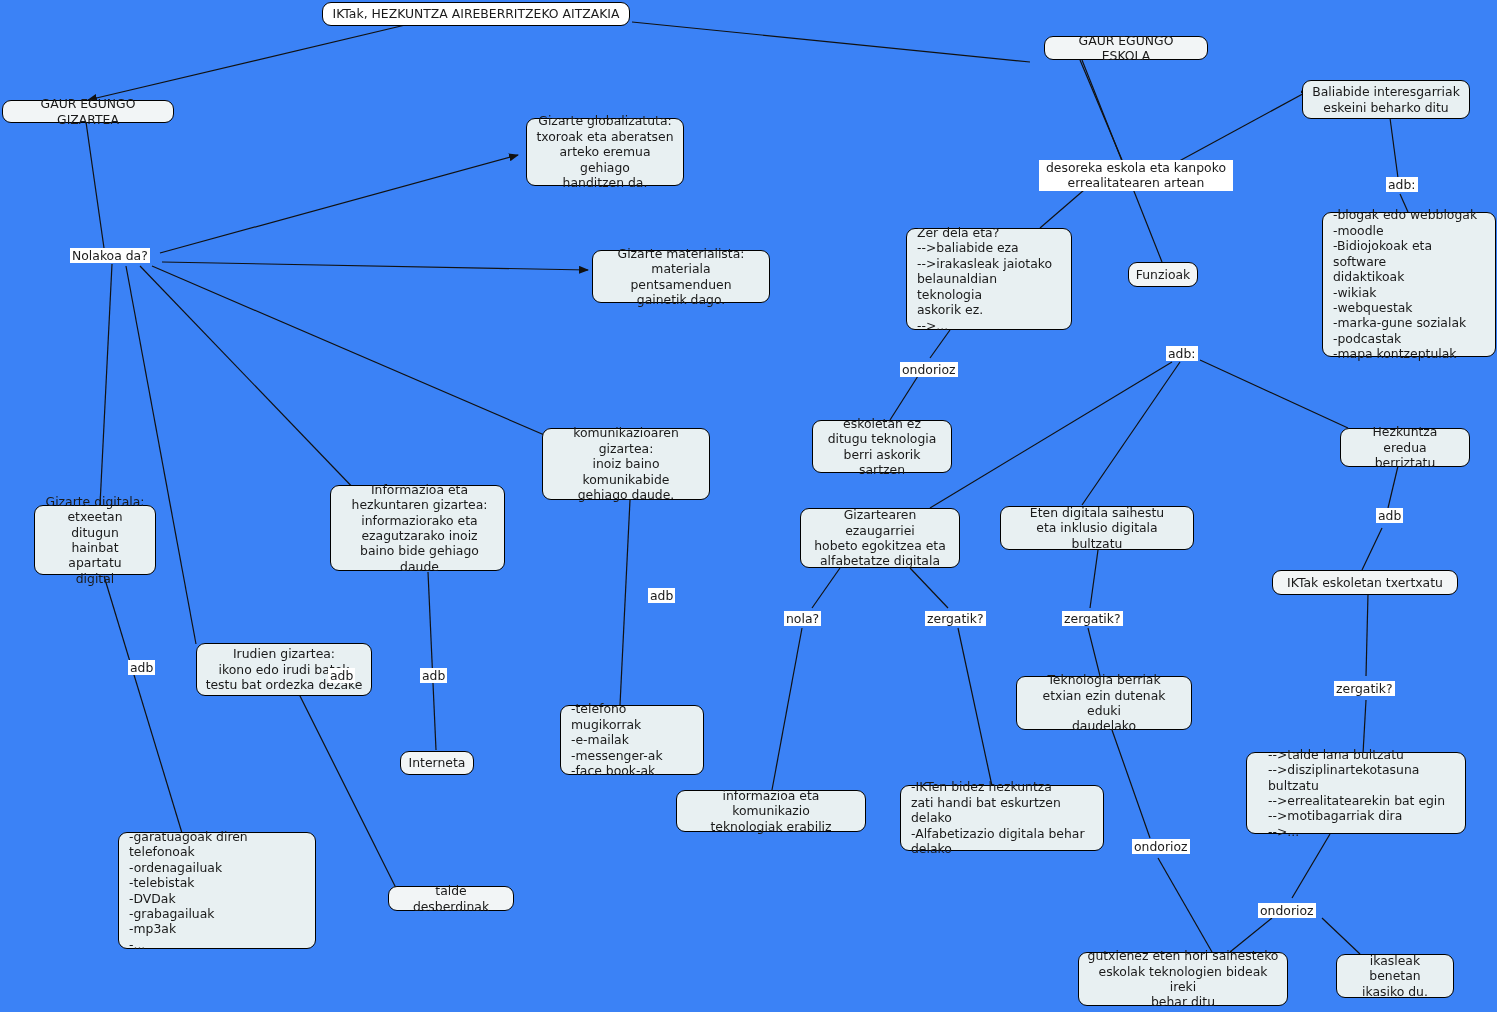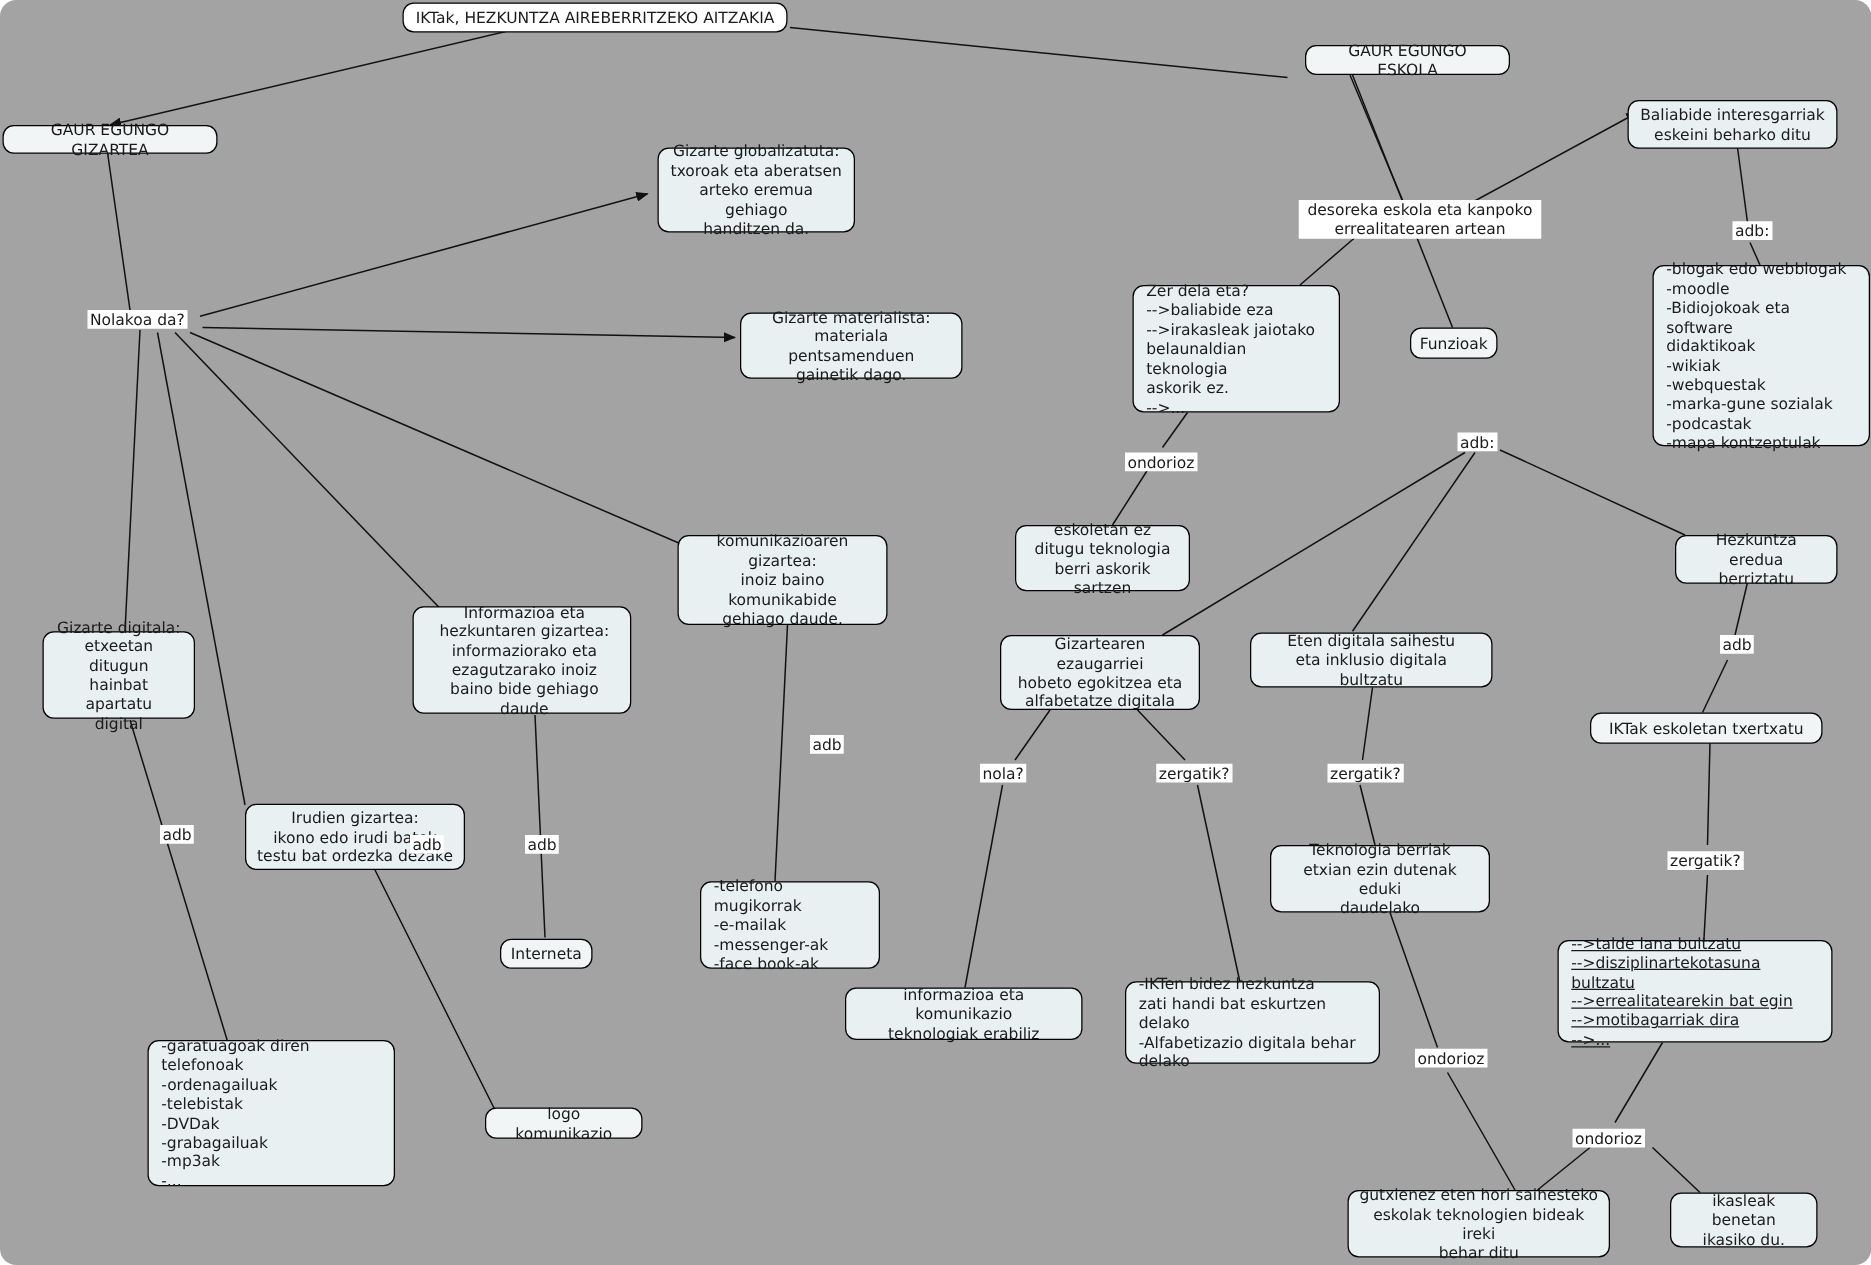--- a/index.html
+++ b/index.html
@@ -4,24 +4,23 @@
 <style>
   html, body {
     margin: 0;
     padding: 0;
     background: #ffffff;
   }
   #canvas {
     position: relative;
     width: 1497px;
     height: 1012px;
-    background: #a3a3a3;
+    background: #3b82f6;
     overflow: hidden;
     font-family: "DejaVu Sans", "Liberation Sans", sans-serif;
-    border-radius: 13px;
   }
   #edges {
     position: absolute;
     left: 0;
     top: 0;
     width: 1497px;
     height: 1012px;
     pointer-events: none;
   }
   .node {
@@ -169,21 +168,21 @@
 ezagutzarako inoiz
 baino bide gehiago daude</div>
 
   <div class="node" style="left:542px; top:428px; width:168px; height:72px;">komunikazioaren
 gizartea:
 inoiz baino komunikabide
 gehiago daude.</div>
 
   <div class="node plain" style="left:400px; top:751px; width:74px; height:24px;">Interneta</div>
 
-  <div class="node plain" style="left:388px; top:886px; width:126px; height:25px;">logo komunikazio</div>
+  <div class="node plain" style="left:388px; top:886px; width:126px; height:25px;">talde desberdinak</div>
 
   <div class="node left" style="left:118px; top:832px; width:198px; height:117px; padding-left:10px;">-garatuagoak diren telefonoak
 -ordenagailuak
 -telebistak
 -DVDak
 -grabagailuak
 -mp3ak
 -...</div>
 
   <div class="node left" style="left:560px; top:705px; width:144px; height:70px; padding-left:10px;">-telefono mugikorrak
@@ -234,21 +233,21 @@
 daudelako</div>
 
   <div class="node" style="left:676px; top:790px; width:190px; height:42px;">informazioa eta komunikazio
 teknologiak erabiliz</div>
 
   <div class="node left" style="left:900px; top:785px; width:204px; height:66px; padding-left:10px;">-IKTen bidez hezkuntza
 zati handi bat eskurtzen delako
 -Alfabetizazio digitala behar
 delako</div>
 
-  <div class="node left" style="left:1246px; top:752px; width:220px; height:82px; padding-left:10px;text-decoration:underline;">--&gt;talde lana bultzatu
+  <div class="node left" style="left:1246px; top:752px; width:220px; height:82px; padding-left:21px;">--&gt;talde lana bultzatu
 --&gt;disziplinartekotasuna bultzatu
 --&gt;errealitatearekin bat egin
 --&gt;motibagarriak dira
 --&gt;...</div>
 
   <div class="node" style="left:1078px; top:952px; width:210px; height:54px;">gutxienez eten hori saihesteko
 eskolak teknologien bideak ireki
 behar ditu</div>
 
   <div class="node" style="left:1336px; top:954px; width:118px; height:44px;">ikasleak benetan

